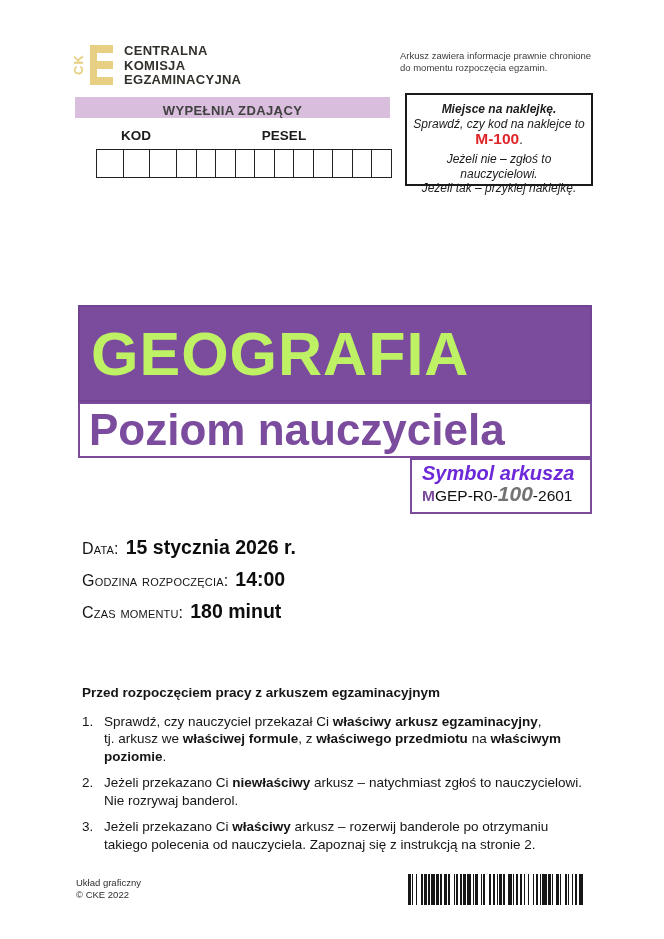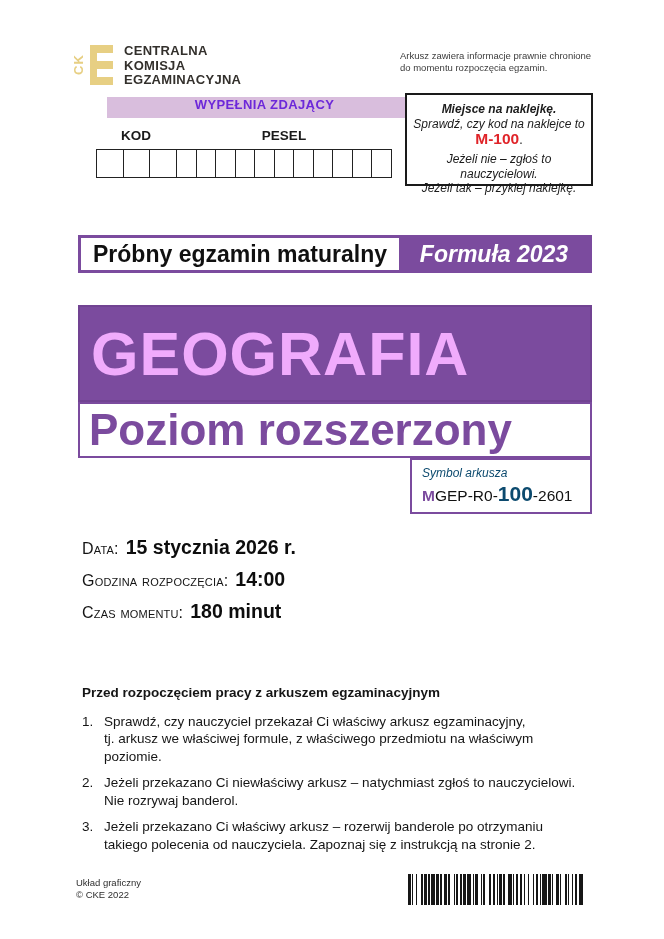--- a/index.html
+++ b/index.html
@@ -14,22 +14,22 @@
   .logo-e { position:absolute; left:15px; top:1px; width:24px; height:40px; }
   .logo-e .stem { position:absolute; left:0; top:0; width:7px; height:40px; background:#e7cf83; }
   .logo-e .bar { position:absolute; left:7px; width:16px; height:8px; background:#e7cf83; }
   .logo-e .b1 { top:0; } .logo-e .b2 { top:16px; } .logo-e .b3 { top:32px; }
   .logo-text { font-size:13px; font-weight:bold; line-height:14.5px; color:#33302c; letter-spacing:.3px; }
 
   .legal { position:absolute; left:400px; top:50px; width:200px; font-size:9.5px; line-height:11.5px; color:#3c3c3c; }
 
   
   .fill-bar { position:absolute; left:75px; top:97px; width:315px; height:21px; background:#d9bedd;
-              display:flex; align-items:flex-start; justify-content:center;
-              font-size:13px; font-weight:bold; color:#6d28d9; letter-spacing:.4px;margin-left:32px; }
+              display:flex; align-items:flex-end; justify-content:center;
+              font-size:13px; font-weight:bold; color:#404040; letter-spacing:.4px; }
   .kod-label { position:absolute; left:96px; top:128px; width:80px; text-align:center; font-size:13.5px; font-weight:bold; }
   .pesel-label { position:absolute; left:176px; top:128px; width:216px; text-align:center; font-size:13.5px; font-weight:bold; }
   .cells { position:absolute; top:149px; display:flex; height:29px; }
   .kod-cells { left:96px; width:81px; }
   .pesel-cells { left:176px; width:216px; }
   .cells .cell { flex:1; border:1px solid #222; background:#fff; }
   .cells .cell + .cell { margin-left:-1px; }
 
   .sticker { position:absolute; left:405px; top:93px; width:188px; height:93px; border:2px solid #1a1a1a;
              background:#fff; text-align:center; padding-top:7px; font-size:12px; line-height:14.5px; font-style:italic; }
@@ -42,44 +42,44 @@
   
   .exam-banner { position:absolute; left:78px; top:235px; width:514px; height:38px; background:#7b4b9e; display:flex; padding:3px; }
   .exam-white { width:318px; height:100%; background:#fff; display:flex; align-items:center; justify-content:center;
                 font-size:23px; font-weight:bold; color:#101010; white-space:nowrap; }
   .exam-formula { flex:1; display:flex; align-items:center; justify-content:center;
                   font-size:23px; font-weight:bold; font-style:italic; color:#fff; white-space:nowrap; }
 
   
   .subject-banner { position:absolute; left:78px; top:305px; width:514px; height:97px; background:#7b4b9e;
                     border:2px solid #714392; display:flex; align-items:center; }
-  .subject-banner .subject { color:#f0abfc; font-weight:bold; font-size:61px; letter-spacing:1px; padding-left:11px; white-space:nowrap; }
+  .subject-banner .subject { color:#bef264; font-weight:bold; font-size:61px; letter-spacing:1px; padding-left:11px; white-space:nowrap; }
   .level-box { position:absolute; left:78px; top:402px; width:514px; height:56px; background:#fff; border:2px solid #7b4b9e;
                display:flex; align-items:center; }
   .level-box .level { color:#7b4b9e; font-weight:bold; font-size:44px; padding-left:9px; white-space:nowrap; }
 
   .symbol-box { position:absolute; left:410px; top:458px; width:182px; height:56px; background:#fff; border:2px solid #7b4b9e;
                 padding:4px 0 0 10px; }
-  .symbol-box .sym-label { color:#0c4a6e; font-style:italic; font-weight:400; font-size:12px; line-height:18px; }
+  .symbol-box .sym-label { color:#6d28d9; font-style:italic; font-weight:700; font-size:20px; line-height:18px; }
   .symbol-box .sym-code { font-size:15.5px; line-height:24px; color:#111; white-space:nowrap; }
   .symbol-box .m { color:#7b4b9e; font-weight:bold; }
-  .symbol-box .num { color:#0c4a6e; font-weight:bold; font-size:21px; }
+  .symbol-box .num { color:#737373; font-weight:bold; font-size:21px;font-style:italic; }
 
   
   .details { position:absolute; left:82px; top:536px; }
   .detail-row { display:flex; align-items:baseline; margin-bottom:9px; }
   .detail-label { font-variant:small-caps; font-size:16px; letter-spacing:.2px; color:#141414; }
   .detail-value { font-size:19.5px; font-weight:bold; color:#0d0d0d; margin-left:7px; }
 
   
   .instructions { position:absolute; left:82px; top:684px; width:514px; font-size:13.5px; line-height:17.5px; color:#151515; }
   .instructions .heading { font-weight:bold; margin-bottom:11px; }
   .instr-item { display:flex; margin-bottom:9px; }
   .instr-num { width:22px; flex:0 0 22px; }
-  .instr-text b { font-weight:normal; }
+  .instr-text b { font-weight:bold; }
 
   
   .credit { position:absolute; left:76px; top:877px; font-size:9.5px; line-height:11.5px; color:#2e2e2e; }
   .barcode { position:absolute; left:408px; top:874px; width:178px; height:31px; display:flex; align-items:stretch; overflow:hidden; background:#fff; }
   .barcode .bar { height:100%; }
 </style>
 </head>
 <body>
 
 <div class="page">
@@ -132,30 +132,26 @@
 
   <div class="sticker">
     <div class="t">Miejsce na naklejkę.</div>
     <div>Sprawdź, czy kod na naklejce to</div>
     <div class="code-line"><span class="code">M-100</span><span class="code-period">.</span></div>
     <div class="gap"></div>
     <div>Jeżeli nie – zgłoś to nauczycielowi.</div>
     <div>Jeżeli tak – przyklej naklejkę.</div>
   </div>
 
-  <div class="exam-banner">
-    <div class="exam-white">Próbny egzamin maturalny</div>
-    <div class="exam-formula">Formuła 2023</div>
-  </div>
 
   <div class="subject-banner">
     <div class="subject">GEOGRAFIA</div>
   </div>
   <div class="level-box">
-    <div class="level">Poziom rozszerzony</div>
+    <div class="level">Poziom nauczyciela</div>
   </div>
 
   <div class="symbol-box">
     <div class="sym-label">Symbol arkusza</div>
     <div class="sym-code"><span class="m">M</span><span>GEP-R0-</span><span class="num">100</span><span>-2601</span></div>
   </div>
 
   <div class="details">
     <div class="detail-row">
       <span class="detail-label">Data:</span>

